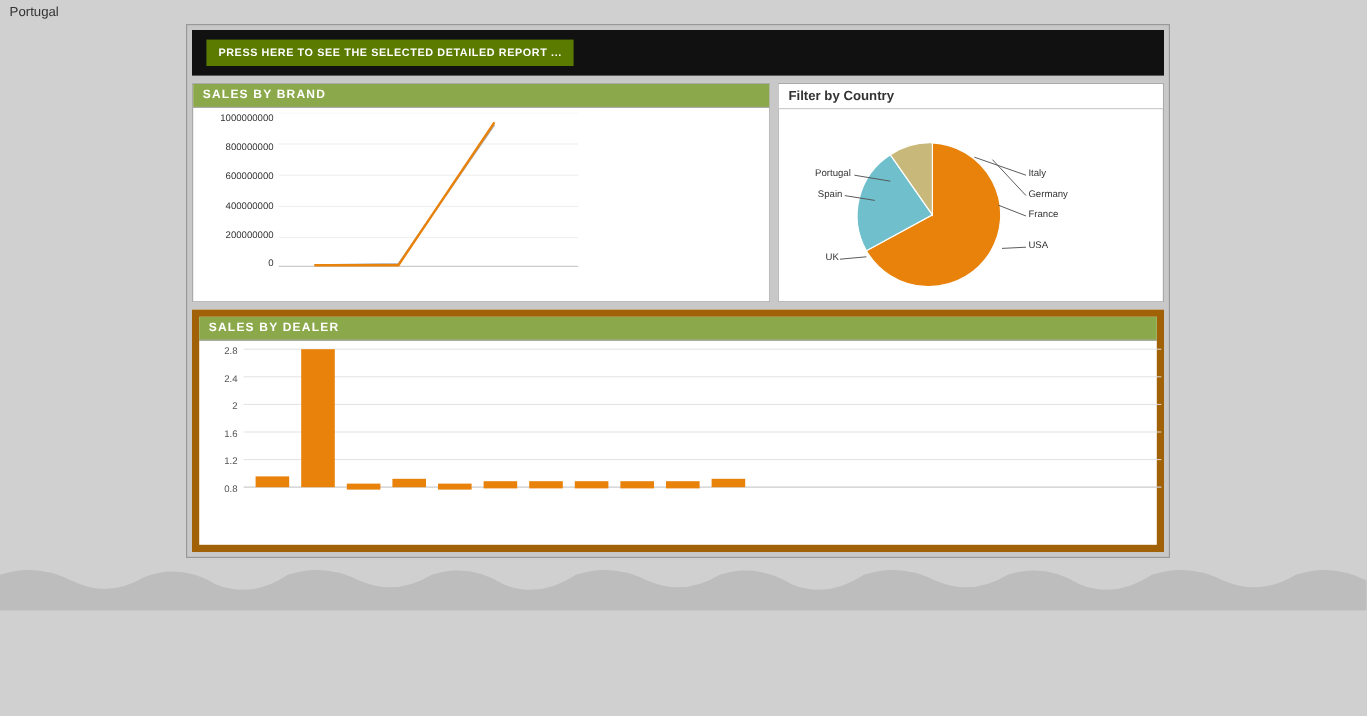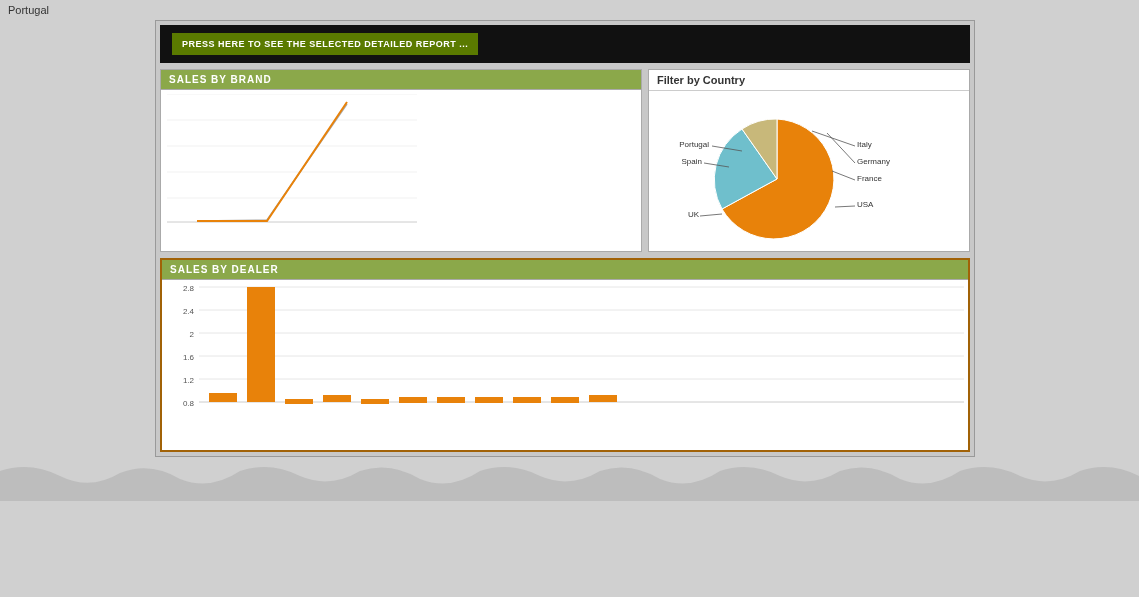--- a/index.html
+++ b/index.html
@@ -110,21 +110,21 @@
     }
     
     .pie-area {
       padding: 8px;
       position: relative;
       height: 160px;
     }
     
     .sales-by-dealer {
       background: #fff;
-      border: 2px solid #a16207;
+      border: 6px solid #a16207;
       margin-top: 6px;
     }
     .dealer-chart-area {
       padding: 2px;
       height: 170px;
       position: relative;
     }
   </style>
 </head>
 <body>
@@ -137,20 +137,28 @@
     <button class="detail-report-btn">PRESS HERE TO SEE THE SELECTED DETAILED REPORT ...</button>
   </div>
 
   <div class="charts-row">
 
     <div class="sales-by-brand">
       <div class="section-header">SALES BY BRAND</div>
       <div class="chart-area">
         <div class="line-chart-wrapper">
 
+          <div class="y-axis-labels">
+            <span>1000000000</span>
+            <span>800000000</span>
+            <span>600000000</span>
+            <span>400000000</span>
+            <span>200000000</span>
+            <span>0</span>
+          </div>
 
           <div class="line-chart-svg-area">
             <svg width="250" height="130">
 
               <line x1="0" y1="0" x2="250" y2="0" stroke="#e0e0e0" stroke-width="0.5"></line>
               <line x1="0" y1="26" x2="250" y2="26" stroke="#e0e0e0" stroke-width="0.5"></line>
               <line x1="0" y1="52" x2="250" y2="52" stroke="#e0e0e0" stroke-width="0.5"></line>
               <line x1="0" y1="78" x2="250" y2="78" stroke="#e0e0e0" stroke-width="0.5"></line>
               <line x1="0" y1="104" x2="250" y2="104" stroke="#e0e0e0" stroke-width="0.5"></line>
               <line x1="0" y1="128" x2="250" y2="128" stroke="#ccc" stroke-width="1"></line>

